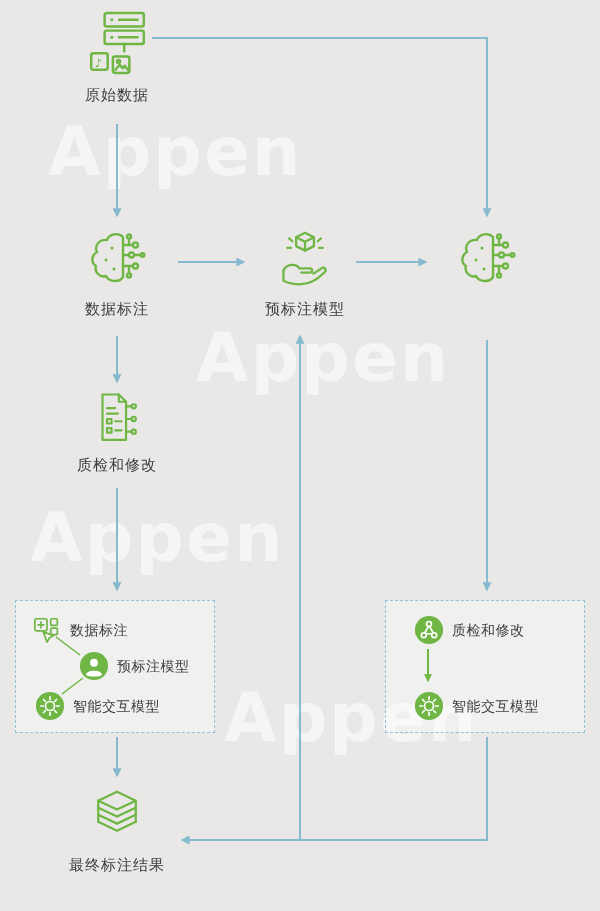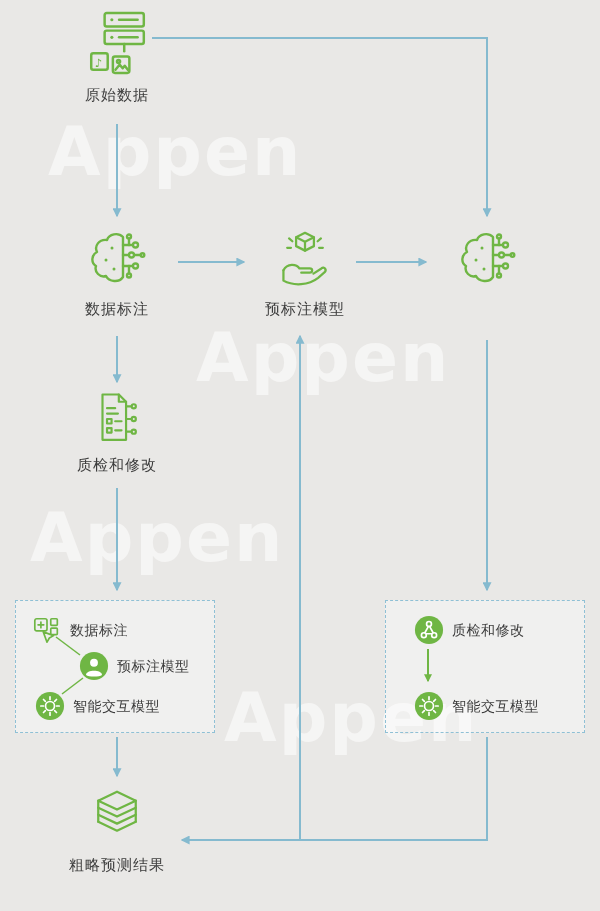--- a/index.html
+++ b/index.html
@@ -255,15 +255,15 @@
       <g class="st">
         <path d="M32 4 L52 13.5 L32 23 L12 13.5 Z"></path>
         <polyline points="12,21 32,30.5 52,21"></polyline>
         <polyline points="12,28.5 32,38 52,28.5"></polyline>
         <polyline points="12,36 32,45.5 52,36"></polyline>
         <line x1="12" y1="13.5" x2="12" y2="36"></line>
         <line x1="52" y1="13.5" x2="52" y2="36"></line>
       </g>
     </svg>
   </div>
-  <div class="label" style="left:117px;top:856px">粗略预测结果</div>
+  <div class="label" style="left:117px;top:856px">最终标注结果</div>
 
 </div>
 
 </body></html>

